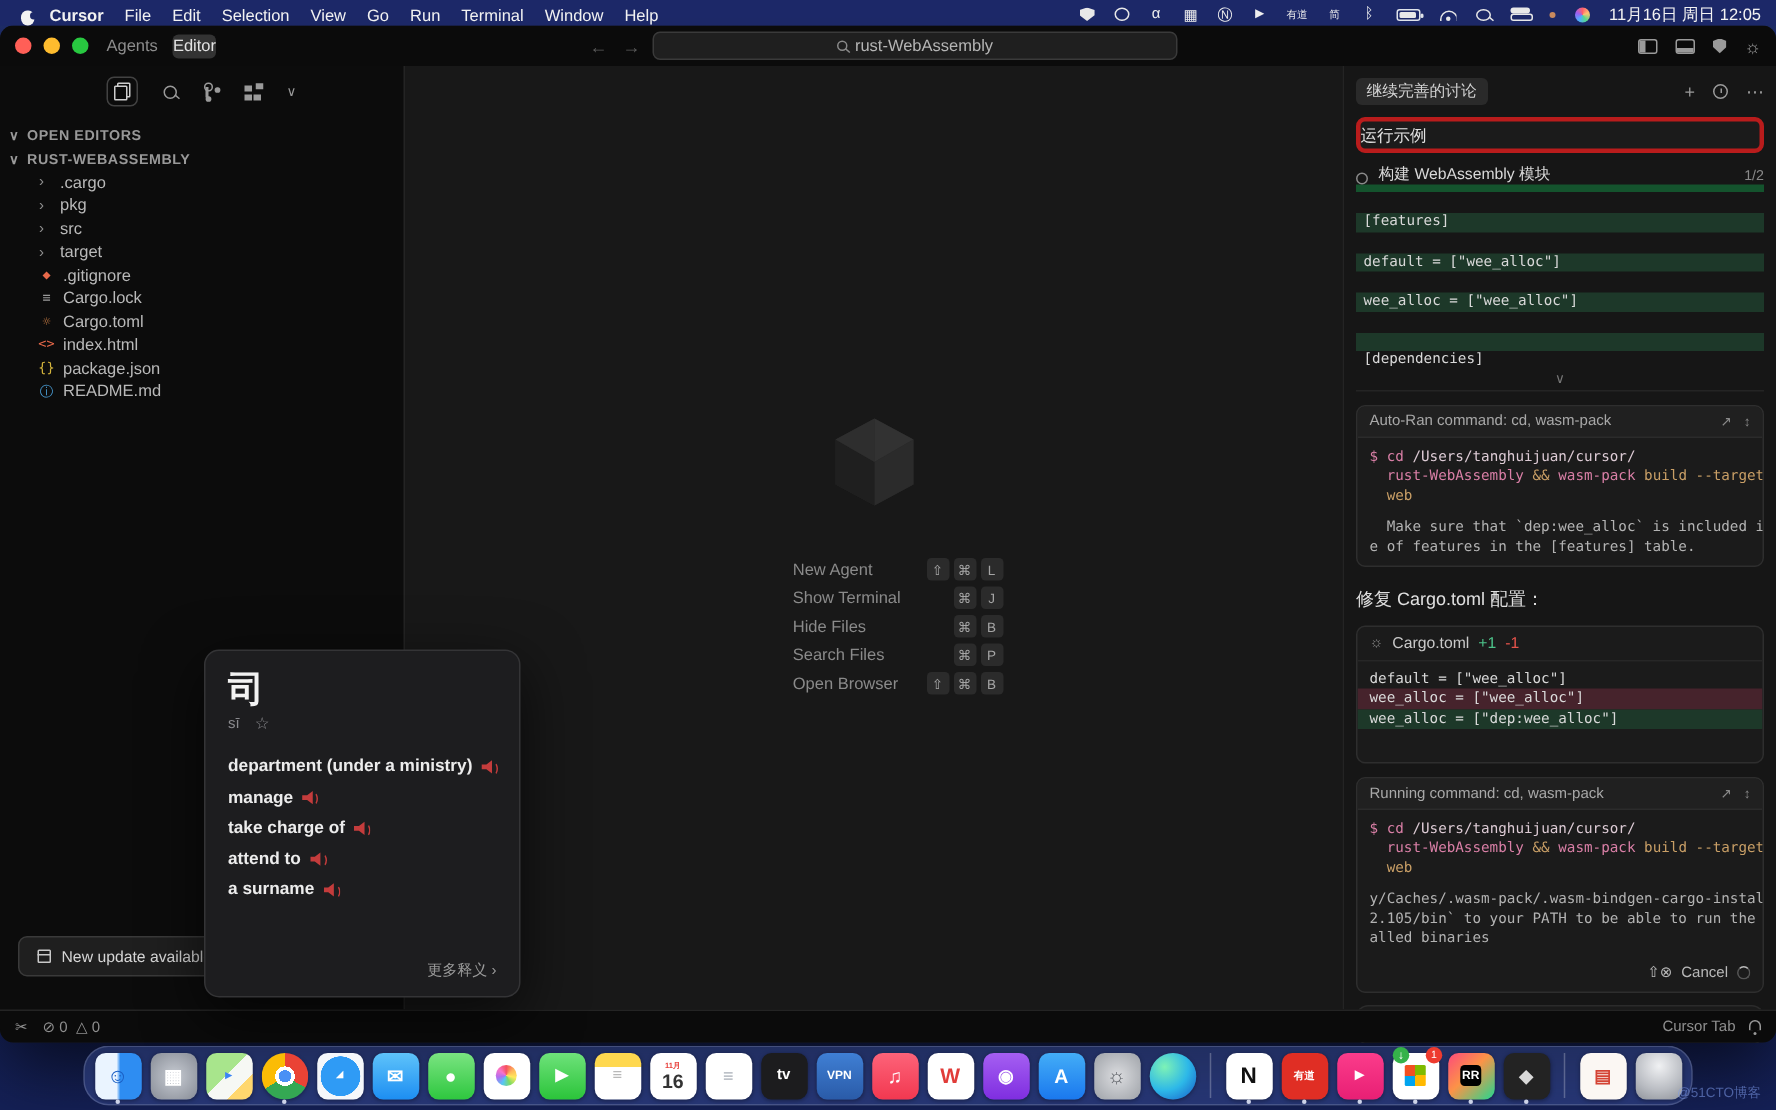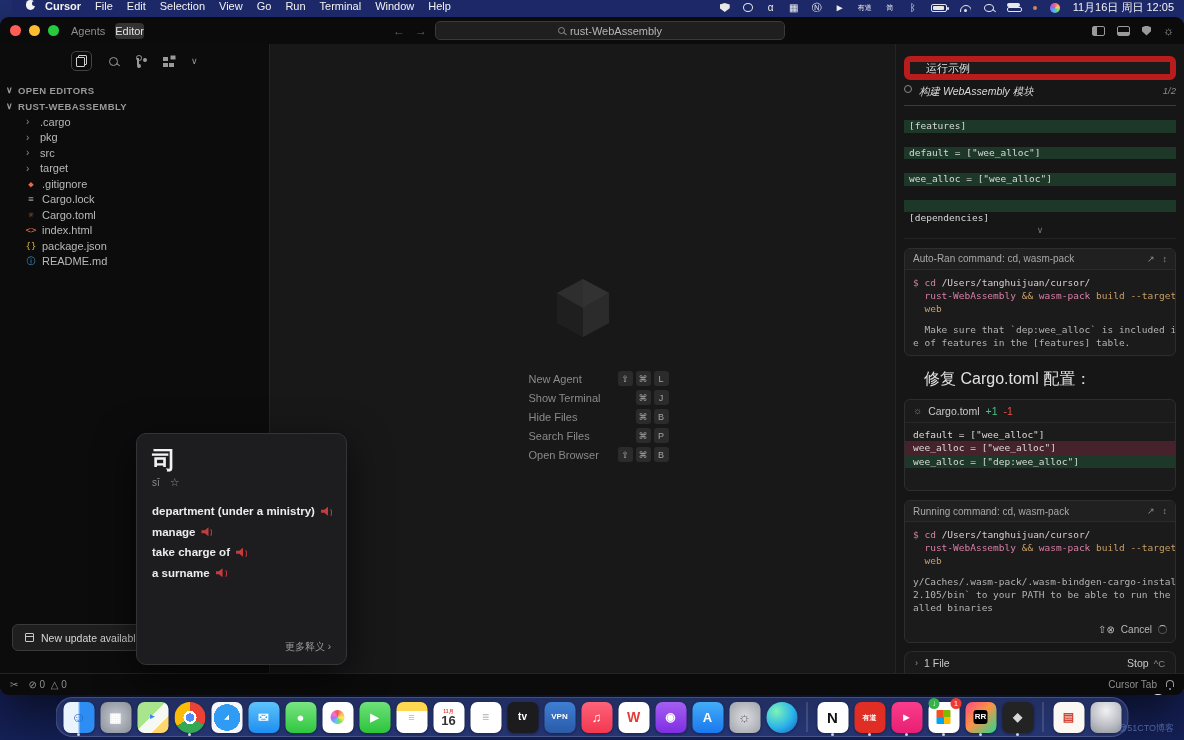--- a/index.html
+++ b/index.html
@@ -3,22 +3,22 @@
 <meta charset="utf-8">
 <style>
   * { margin:0; padding:0; box-sizing:border-box; }
   html,body { width:1184px; height:740px; overflow:hidden; }
   body {
     font-family:"Liberation Sans", sans-serif;
     background:linear-gradient(180deg,#20306f 0%,#1a2764 45%,#152158 100%);
     position:relative; color:#ddd; -webkit-font-smoothing:antialiased;
   }
   
-  .menubar { position:absolute; top:0; left:12px; right:0; height:17px;
-    background:rgba(28,40,104,.92); display:flex; align-items:flex-start;
+  .menubar { position:absolute; top:0; left:0; right:0; height:17px;
+    background:rgba(28,40,104,.92); display:flex; align-items:flex-end;
     padding:0 10px; font-size:11px; color:#f2f2f2; z-index:40; }
   .apple-logo { width:9px; height:10px; background:#f2f2f2; border-radius:45% 45% 48% 48%; position:relative; margin:0 10px 0 4px; }
   .apple-logo::after { content:""; position:absolute; right:-2px; top:1px; width:5px; height:5px; border-radius:50%; background:rgba(28,40,104,1); }
   .menu-app { font-weight:bold; margin-right:14px; }
   .menu-item { margin-right:14px; }
   .menubar-right { margin-left:auto; display:flex; align-items:center; gap:13px; }
   .mi { display:inline-flex; align-items:center; justify-content:center; font-size:10px; color:#eee; min-width:10px; position:relative; }
   .mi-smalltext { font-size:7px; letter-spacing:0; }
   .mi-shield { width:8px; height:9px; background:#e8e8e8; clip-path:polygon(50% 0,100% 18%,100% 58%,50% 100%,0 58%,0 18%); }
   .mi-ring { width:9px; height:9px; border:1.5px solid #e8e8e8; border-radius:50%; }
@@ -92,40 +92,40 @@
   .sc-keys { display:flex; gap:3px; }
   .kbd { min-width:15px; height:15px; padding:0 3px; background:#2b2b2b; border-radius:3px; color:#a5a5a5;
     font-size:9px; display:inline-flex; align-items:center; justify-content:center; }
   
   .agent { width:289px; flex:none; background:#161616; border-left:1px solid #242424; display:flex; flex-direction:column; padding:6px 8px 6px; font-size:11px; min-height:0; }
   .ag-header { display:flex; align-items:center; height:22px; flex:none; }
   .thread-chip { background:#2a2a2a; color:#d2d2d2; border-radius:4px; padding:2px 7px; font-size:10.5px; }
   .ag-header-icons { margin-left:auto; display:flex; align-items:center; gap:12px; color:#9a9a9a; font-size:12px; }
   .mi-clock { width:10px; height:10px; border:1.2px solid #9a9a9a; border-radius:50%; position:relative; }
   .mi-clock::after { content:""; position:absolute; left:4px; top:1.5px; width:1.2px; height:3.5px; background:#9a9a9a; }
-  .section-box { margin-top:6px; border:6px solid #b91c1c; background:#1b1b1b; border-radius:6px; height:24px;
-    display:flex; align-items:center; padding:0 16px; color:#e2e2e2; font-size:11px; flex:none; }
-  .todo-row { margin-top:5px; display:flex; align-items:flex-start; gap:7px; height:21px; color:#d8d8d8;
-    font-size:10.5px; border-bottom:1px solid #14532d; flex:none;font-style:italic; }
+  .section-box { margin-top:6px; border:3px solid #b91c1c; background:#1b1b1b; border-radius:6px; height:24px;
+    display:flex; align-items:center; padding:0 0; color:#e2e2e2; font-size:11px; flex:none; }
+  .todo-row { margin-top:5px; display:flex; align-items:flex-end; gap:7px; height:21px; color:#d8d8d8;
+    font-size:10.5px; border-bottom:5px solid #14532d; flex:none; }
   .todo-circle { width:8px; height:8px; border:1.2px solid #8a8a8a; border-radius:50%; }
   .todo-progress { margin-left:auto; color:#8a8a8a; font-size:9.5px; }
   .code-preview { font-family:"DejaVu Sans Mono",monospace; font-size:9.5px; line-height:12.6px; color:#d9d9d9; flex:none; }
   .code-line { white-space:pre; padding-left:5px; }
   .code-line.green { background:#1d3829;margin-top:14px; }
   .expander { text-align:center; color:#777; font-size:9px; height:14px; flex:none; border-bottom:1px solid #242424; }
   .card { margin-top:9px; border:1px solid #2e2e2e; border-radius:6px; background:#1b1b1b; overflow:hidden; flex:none; }
   .card-head { height:21px; display:flex; align-items:center; gap:8px; padding:0 8px; background:#202020;
     border-bottom:1px solid #2b2b2b; color:#a8a8a8; font-size:10px; }
   .card-head-icons { margin-left:auto; display:flex; gap:8px; color:#8a8a8a; font-size:9px; }
   .card-body { padding:6px 8px; }
   .cmd-line { font-family:"DejaVu Sans Mono",monospace; font-size:9.5px; line-height:13px; white-space:pre; }
   .tok-p { color:#d97fa6; } .tok-o { color:#c99f66; } .tok-w { color:#ddcbd5; }
   .out-line { font-family:"DejaVu Sans Mono",monospace; font-size:9.5px; line-height:13px; white-space:pre; color:#b3b3b3; }
   .out-gap { height:8px; }
-  .fix-title { margin-top:13px; color:#e0e0e0; font-size:16px; flex:none;margin-left:20px; }
+  .fix-title { margin-top:13px; color:#e0e0e0; font-size:12px; flex:none; }
   .diff-head { height:23px; display:flex; align-items:center; gap:6px; padding:0 8px; font-size:10.5px; color:#c9c9c9; border-bottom:1px solid #272727; }
   .plus { color:#4cc38a; } .minus { color:#e5534b; }
   .diff-body { padding:5px 0 22px; font-family:"DejaVu Sans Mono",monospace; font-size:9.5px; line-height:13.5px; }
   .diff-line { white-space:pre; padding-left:8px; color:#d9d9d9; }
   .diff-line.del { background:#46232c; }
   .diff-line.add { background:#1d3829; }
   .run-foot { display:flex; align-items:center; justify-content:flex-end; gap:6px; padding:4px 8px 7px; color:#b9b9b9; font-size:10px; }
   .ico-spin { width:9px; height:9px; border:1.5px solid #555; border-top-color:#bbb; border-radius:50%; }
   .spacer { flex:1; min-height:8px; }
   .files-row { border:1px solid #2b2b2b; border-bottom:none; background:#1a1a1a; border-radius:8px 8px 0 0;
@@ -374,20 +374,28 @@
             <span class="sc-keys">
               <span class="kbd">⇧</span>
               <span class="kbd">⌘</span>
               <span class="kbd">B</span>
             </span>
           </div>
         </div>
     </div>
 
     <div class="agent">
+      <div class="ag-header">
+        <span class="thread-chip">继续完善的讨论</span>
+        <span class="ag-header-icons">
+          <span>+</span>
+          <span class="mi-clock"></span>
+          <span>⋯</span>
+        </span>
+      </div>
       <div class="section-box">
         <span>运行示例</span>
       </div>
       <div class="todo-row">
         <span class="todo-circle"></span>
         <span>构建 WebAssembly 模块</span>
         <span class="todo-progress">1/2</span>
       </div>
       <div class="code-preview">
           <div class="code-line green">[features]</div>
@@ -527,20 +535,24 @@
       </div>
       <div class="def-row">
         <span class="def-text">manage</span>
         <span class="spk"></span>
       </div>
       <div class="def-row">
         <span class="def-text">take charge of</span>
         <span class="spk"></span>
       </div>
       <div class="def-row">
+        <span class="def-text">attend to</span>
+        <span class="spk"></span>
+      </div>
+      <div class="def-row">
         <span class="def-text">a surname</span>
         <span class="spk"></span>
       </div>
     </div>
   <div class="dict-more">更多释义 ›</div>
 </div>
 
 <div class="dock">
     <div class="dock-item">
       <div class="dock-ic" style="background: linear-gradient(90deg, rgb(234, 244, 255) 0px, rgb(234, 244, 255) 46%, rgb(46, 141, 242) 54%);">

